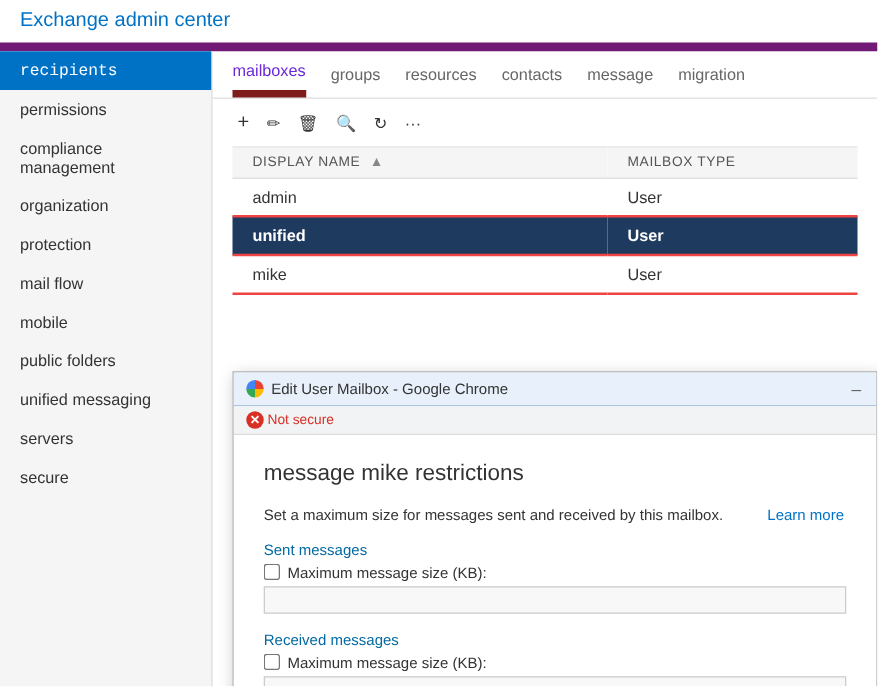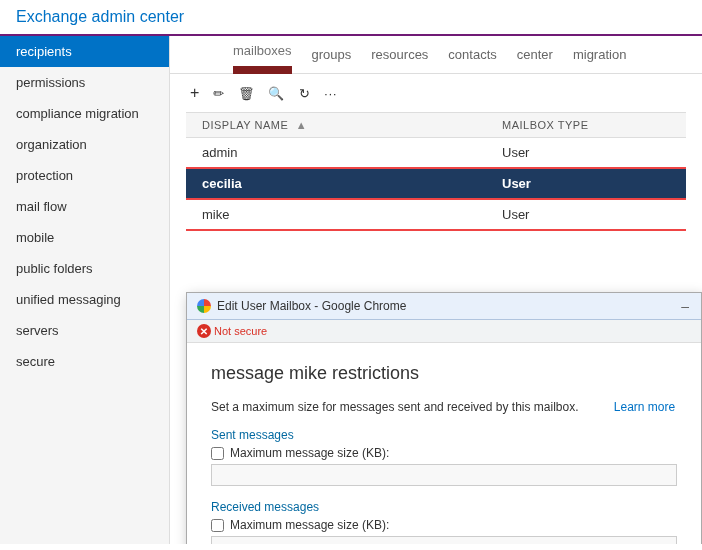--- a/index.html
+++ b/index.html
@@ -2,21 +2,21 @@
 <html><head>
   <meta charset="utf-8">
   <style>
     * { box-sizing: border-box; margin: 0; padding: 0; }
     body { font-family: 'Segoe UI', Arial, sans-serif; font-size: 13px; background: #fff; width: 702px; height: 550px; overflow: hidden; }
 
     
     .app-header {
       padding: 8px 16px;
       background: #fff;
-      border-bottom: 2px solid #701a75;
+      border-bottom: 7px solid #701a75;
     }
     .app-title {
       color: #0072c6;
       font-size: 16px;
       font-weight: 300;
     }
 
     
     .layout {
       display: flex;
@@ -32,20 +32,21 @@
     }
     .sidebar-item {
       padding: 8px 16px;
       cursor: pointer;
       color: #333;
       font-size: 13px;
     }
     .sidebar-item.active {
       background: #0072c6;
       color: #fff;
+      font-family: Liberation Mono, monospace;
     }
 
     
     .main {
       flex: 1;
       overflow: hidden;
       display: flex;
       flex-direction: column;
     }
 
@@ -59,23 +60,22 @@
       height: 38px;
     }
     .tab-item {
       color: #666;
       cursor: pointer;
       padding: 8px 0;
       font-size: 13px;
       text-decoration: none;
     }
     .tab-item.active {
-      color: #737373;
-      border-bottom: 8px solid #7f1d1d;
-      margin-left: 47px;
+      color: #6d28d9;
+      border-bottom: 6px solid #7f1d1d;
     }
 
     
     .toolbar {
       display: flex;
       align-items: center;
       padding: 8px 16px;
       gap: 6px;
     }
     .toolbar-btn {
@@ -230,21 +230,21 @@
     .message-group {
       margin-bottom: 14px;
     }
     .message-group-label {
       font-size: 12px;
       color: #0369a1;
       margin-bottom: 4px;
     }
     .checkbox-row {
       display: flex;
-      align-items: flex-end;
+      align-items: flex-start;
       gap: 6px;
       margin-bottom: 4px;
     }
     .checkbox-row label {
       font-size: 12px;
       color: #333;
     }
     .message-input {
       width: 100%;
       height: 22px;
@@ -265,39 +265,39 @@
 
 <div class="app-header">
   <span class="app-title">Exchange admin center</span>
 </div>
 
 <div class="layout">
 
   <div class="sidebar">
   <div class="sidebar-item active">recipients</div>
       <div class="sidebar-item">permissions</div>
-      <div class="sidebar-item">compliance migration</div>
+      <div class="sidebar-item">compliance management</div>
       <div class="sidebar-item">organization</div>
       <div class="sidebar-item">protection</div>
       <div class="sidebar-item">mail flow</div>
       <div class="sidebar-item">mobile</div>
       <div class="sidebar-item">public folders</div>
       <div class="sidebar-item">unified messaging</div>
       <div class="sidebar-item">servers</div>
       <div class="sidebar-item">secure</div>
     </div>
 
   <div class="main">
 
     <div class="tab-bar">
     <span class="tab-item active">mailboxes</span>
         <span class="tab-item">groups</span>
         <span class="tab-item">resources</span>
         <span class="tab-item">contacts</span>
-        <span class="tab-item">center</span>
+        <span class="tab-item">message</span>
         <span class="tab-item">migration</span>
       </div>
 
     <div class="toolbar">
       <button class="toolbar-btn">+</button>
       <button class="toolbar-btn" style="font-size:13px;">✏</button>
       <button class="toolbar-btn" style="font-size:13px;">🗑</button>
       <button class="toolbar-btn" style="font-size:13px;">🔍</button>
       <button class="toolbar-btn" style="font-size:13px;">↻</button>
       <button class="toolbar-btn" style="font-size:13px;">···</button>
@@ -317,21 +317,21 @@
                 <span>MAILBOX TYPE</span>
               </th>
             </tr>
           </thead>
           <tbody>
             <tr>
               <td>admin</td>
               <td>User</td>
             </tr>
             <tr class="selected">
-              <td>cecilia</td>
+              <td>unified</td>
               <td>User</td>
             </tr>
             <tr>
               <td>mike</td>
               <td>User</td>
             </tr>
           </tbody>
         </table>
       </div>
 

